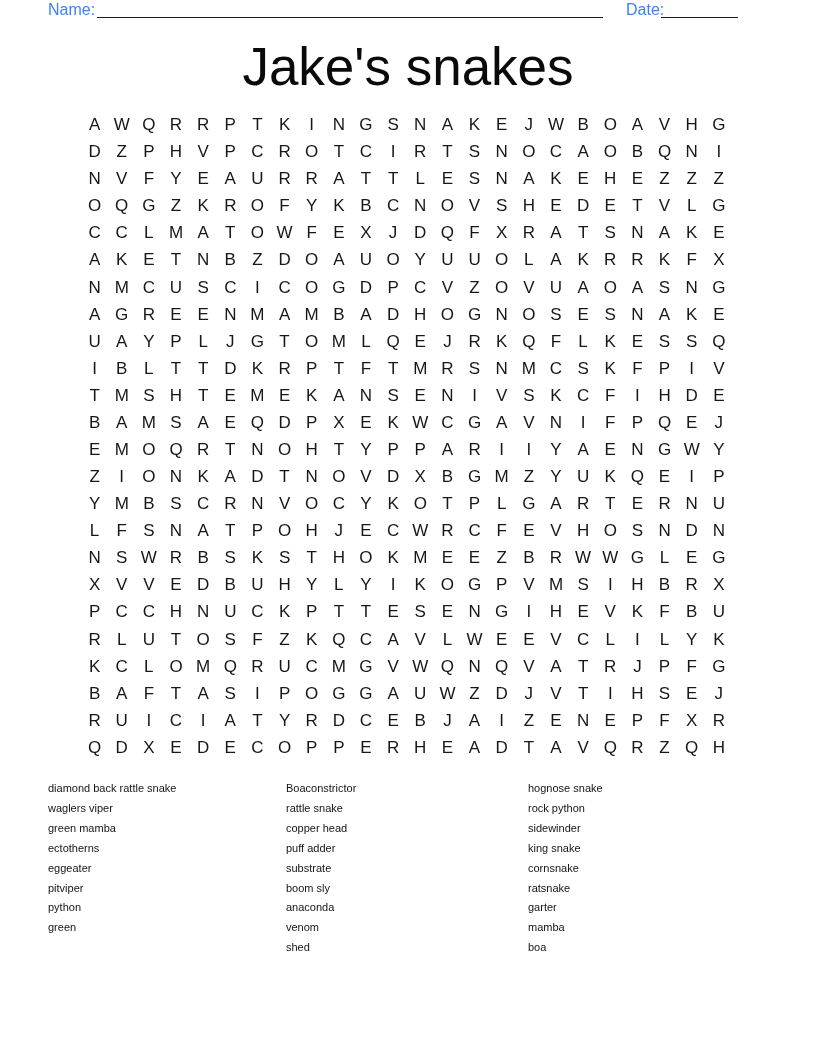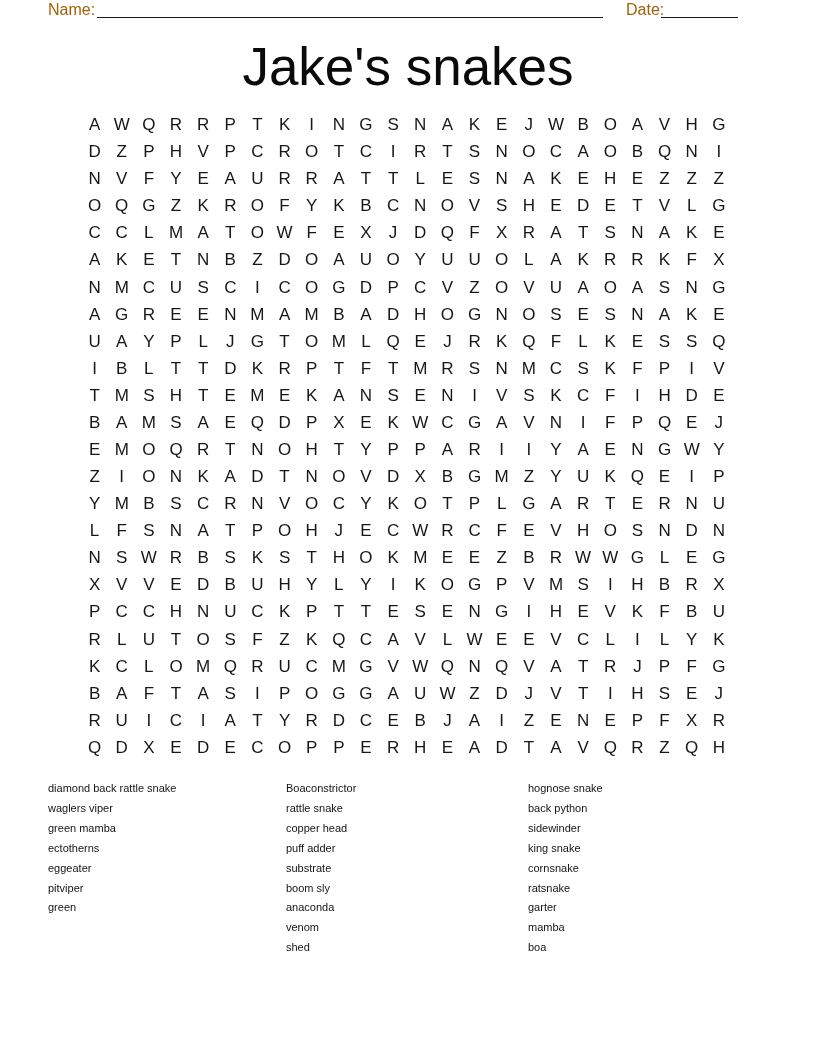--- a/index.html
+++ b/index.html
@@ -14,21 +14,21 @@
     background: #ffffff;
     font-family: "Liberation Sans", sans-serif;
     color: #000000;
     overflow: hidden;
   }
   
   .hdr-label {
     position: absolute;
     top: 1px;
     font-size: 16px;
-    color: #a16207;
+    color: #3b82f6;
     white-space: nowrap;
   }
   .name-label { left: 48px; }
   .date-label { left: 626px; }
   .blank-line {
     position: absolute;
     top: 3px;
     height: 14px;
     border-bottom: 1.5px solid #1a1a1a;
   }
@@ -682,36 +682,37 @@
     </div>
 
   <div class="words" id="words">
       <div class="word-col word-col-0">
         <div class="word">diamond back rattle snake</div>
         <div class="word">waglers viper</div>
         <div class="word">green mamba</div>
         <div class="word">ectotherns</div>
         <div class="word">eggeater</div>
         <div class="word">pitviper</div>
+        <div class="word">python</div>
         <div class="word">green</div>
       </div>
       <div class="word-col word-col-1">
         <div class="word">Boaconstrictor</div>
         <div class="word">rattle snake</div>
         <div class="word">copper head</div>
         <div class="word">puff adder</div>
         <div class="word">substrate</div>
         <div class="word">boom sly</div>
         <div class="word">anaconda</div>
         <div class="word">venom</div>
         <div class="word">shed</div>
       </div>
       <div class="word-col word-col-2">
         <div class="word">hognose snake</div>
-        <div class="word">back python</div>
+        <div class="word">rock python</div>
         <div class="word">sidewinder</div>
         <div class="word">king snake</div>
         <div class="word">cornsnake</div>
         <div class="word">ratsnake</div>
         <div class="word">garter</div>
         <div class="word">mamba</div>
         <div class="word">boa</div>
       </div>
     </div>
 

